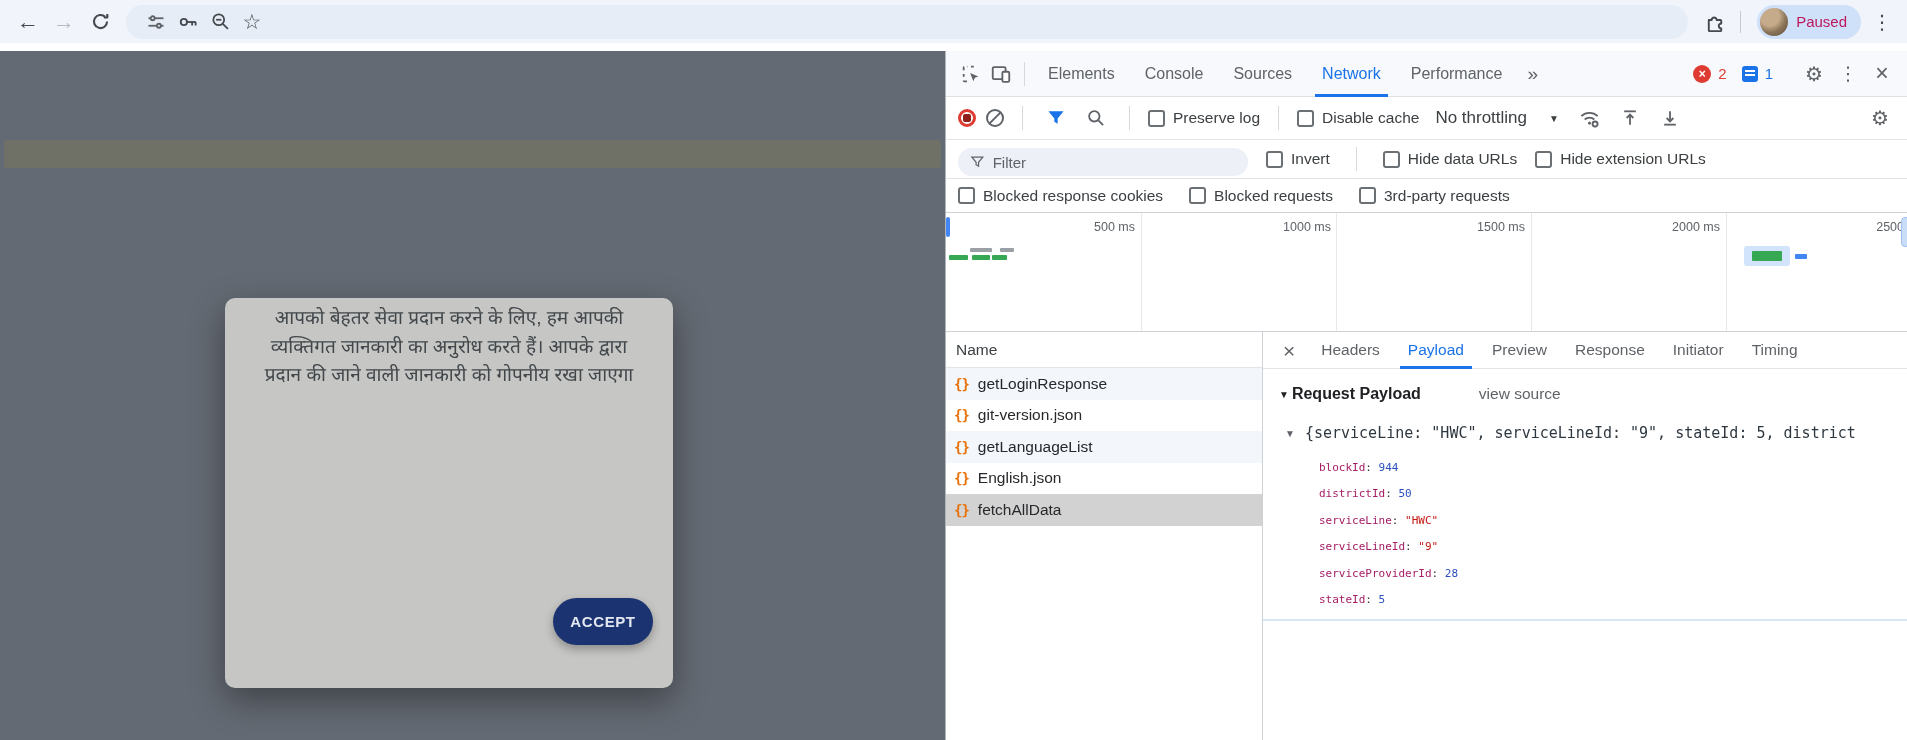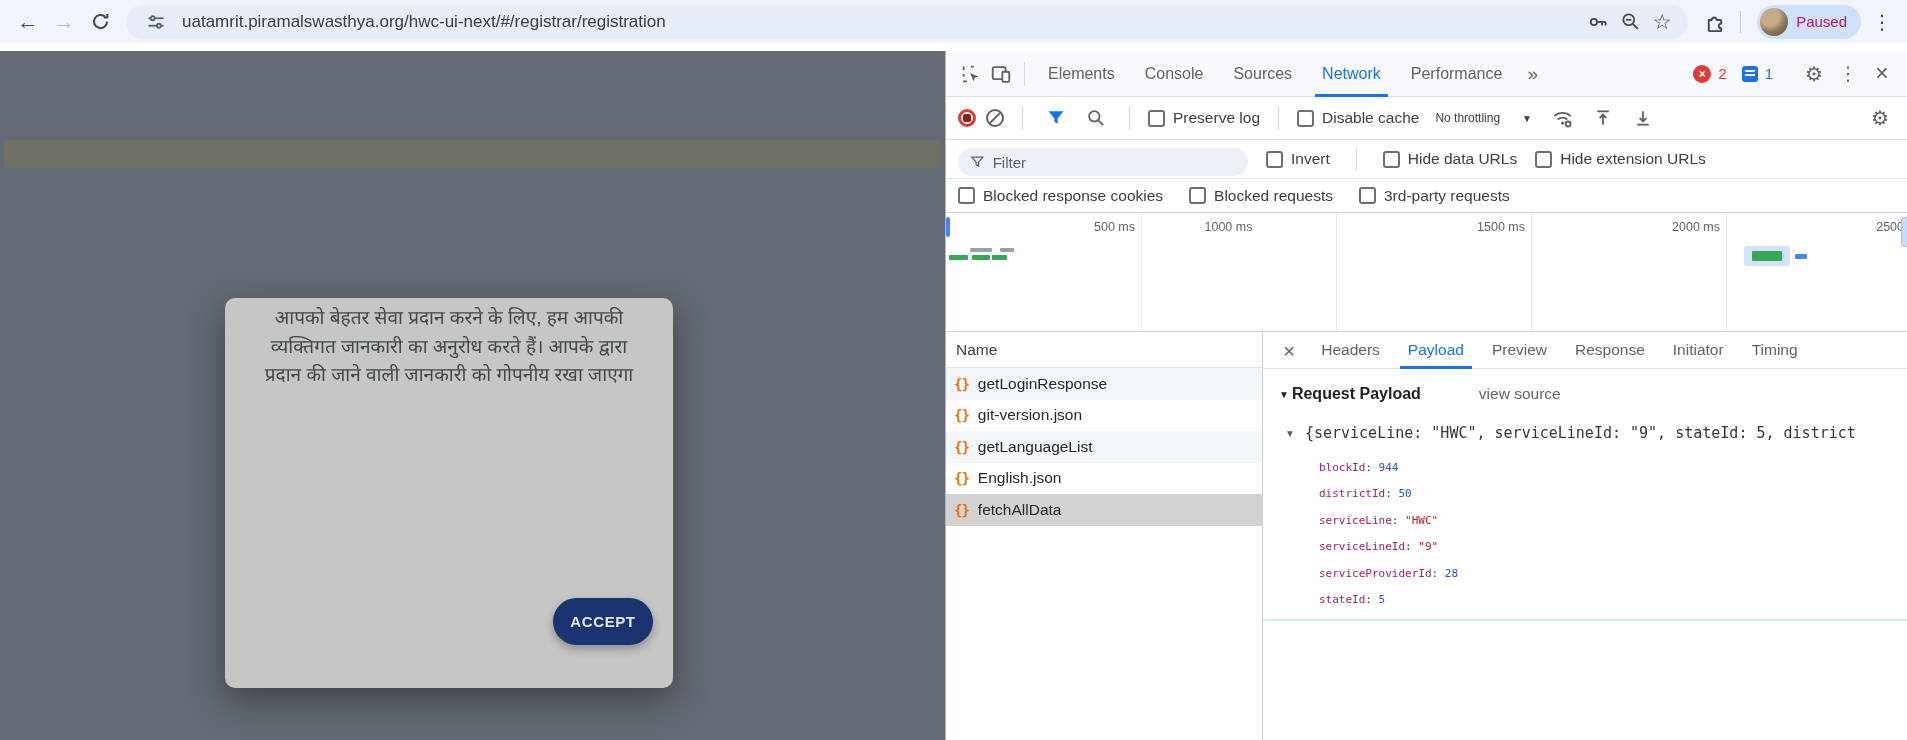--- a/index.html
+++ b/index.html
@@ -80,21 +80,21 @@
   .close-glyph { font-size:23px; color:#5f6368; line-height:1; }
   .dt-tabbar .tail { display:flex; align-items:center; gap:4px; margin-left:26px; }
 
   .dt-nettools { height:43px; flex:0 0 auto; border-bottom:1px solid #e0e3e7; display:flex; align-items:center; padding:0 12px; gap:10px; background:#fff; }
   .rec-btn { width:18px; height:18px; border-radius:50%; border:3px solid #de3c32; position:relative; flex:0 0 auto; }
   .rec-btn::after { content:""; position:absolute; left:2px; top:2px; width:8px; height:8px; background:#8f2019; border-radius:2px; }
   .clear-btn { width:18px; height:18px; border-radius:50%; border:2px solid #5f6368; position:relative; flex:0 0 auto; }
   .clear-btn::after { content:""; position:absolute; left:-1px; top:6px; width:16px; height:2px; background:#5f6368; transform:rotate(-45deg); }
   .cbx { width:17px; height:17px; border:2px solid #6b7075; border-radius:3px; background:#fff; flex:0 0 auto; }
   .ctl-label { font-size:15.5px; color:#3c4043; white-space:nowrap; }
-  .sel-label { font-size:12px; color:#3c4043; margin-left:6px; }
+  .sel-label { font-size:17px; color:#3c4043; margin-left:6px; }
   .dd-arrow { font-size:10px; color:#3c4043; margin:0 6px 0 14px; }
   .grp { display:flex; align-items:center; gap:8px; flex:0 0 auto; }
 
   .dt-filterrow { height:39px; flex:0 0 auto; border-bottom:1px solid #e0e3e7; display:flex; align-items:center; padding:0 12px; gap:18px; }
   .filter-pill { width:290px; height:28px; border-radius:14px; background:#edf0f7; display:flex; align-items:center; padding:0 12px; gap:8px;margin-top:6px; }
   .filter-pill input { border:none; outline:none; background:transparent; font-size:15px; color:#3c4043; width:100%;
     font-family:"Liberation Sans", sans-serif; }
   .filter-pill input::placeholder { color:#5f6368; }
 
   .dt-chiprow { height:36px; flex:0 0 auto; border-bottom:1px solid #e0e3e7; display:flex; align-items:center; padding:0 12px; gap:8px; }
@@ -164,21 +164,20 @@
     <span class="omni-ico">
       <svg width="20" height="20" viewBox="0 0 24 24" fill="none" stroke="#5f6368" stroke-width="2.2">
         <circle cx="8" cy="7.5" r="2.4"></circle>
           <line x1="10.5" y1="7.5" x2="21" y2="7.5"></line>
           <line x1="3" y1="7.5" x2="5.5" y2="7.5"></line>
         <circle cx="15.5" cy="16.5" r="2.4"></circle>
           <line x1="3" y1="16.5" x2="13" y2="16.5"></line>
           <line x1="18" y1="16.5" x2="21" y2="16.5"></line>
       </svg>
     </span>
-    <span class="omni-url">uatamrit.piramalswasthya.org/hwc-ui-next/#/registrar/registration</span>
     <span class="omni-ico">
       <svg width="22" height="22" viewBox="0 0 24 24" fill="none" stroke="#45494e" stroke-width="2">
         <circle cx="7.5" cy="12" r="3.4"></circle>
           <line x1="11" y1="12" x2="20.5" y2="12"></line>
         <line x1="16.5" y1="12" x2="16.5" y2="15.8"></line>
           <line x1="20.3" y1="12" x2="20.3" y2="15.8"></line>
       </svg>
     </span>
     <span class="omni-ico">
       <svg width="21" height="21" viewBox="0 0 24 24" fill="none" stroke="#45494e" stroke-width="2">
@@ -341,21 +340,21 @@
       <span class="ctl-label">3rd-party requests</span>
     </div>
   </div>
 
   <div class="dt-timeline">
     <div class="gridline" style="left:195px;"></div>
     <div class="gridline" style="left:390px;"></div>
     <div class="gridline" style="left:585px;"></div>
     <div class="gridline" style="left:780px;"></div>
     <div class="t-label" style="left:0; width:189px;">500 ms</div>
-    <div class="t-label" style="left:188px; width:189px;text-align:center;">1000 ms</div>
+    <div class="t-label" style="left:196px; width:189px;">1000 ms</div>
     <div class="t-label" style="left:390px; width:189px;">1500 ms</div>
     <div class="t-label" style="left:585px; width:189px;">2000 ms</div>
     <div class="t-label" style="left:780px; width:178px;">2500</div>
     <div class="handle-l"></div>
     <div class="handle-r"></div>
     <div class="wbar" style="left:24px; top:35px; width:22px; height:4px; background:#9aa0a6;"></div>
     <div class="wbar" style="left:54px; top:35px; width:14px; height:4px; background:#9aa0a6;"></div>
     <div class="wbar" style="left:3px; top:42px; width:19px; height:5px; background:#36a853;"></div>
     <div class="wbar" style="left:26px; top:42px; width:18px; height:5px; background:#36a853;"></div>
     <div class="wbar" style="left:46px; top:42px; width:15px; height:5px; background:#36a853;"></div>

